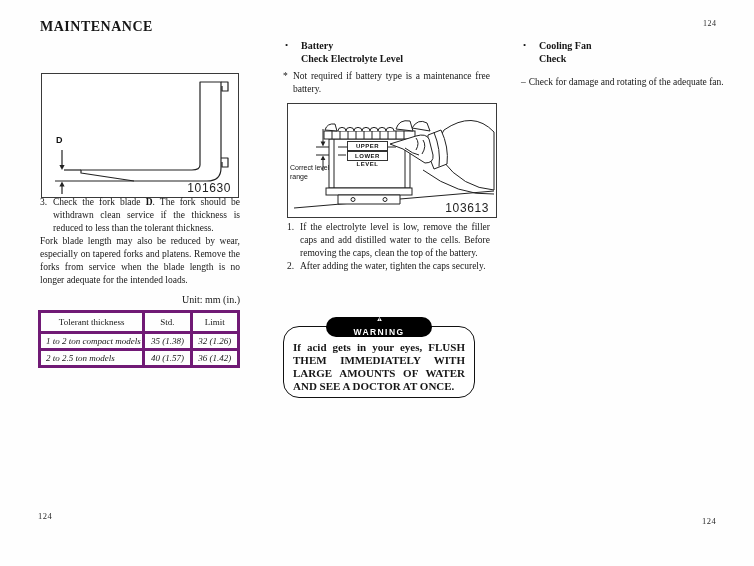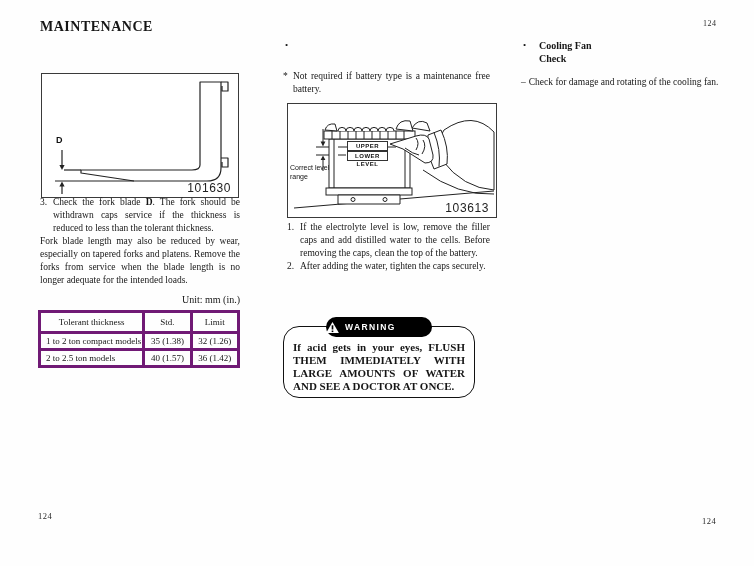--- a/index.html
+++ b/index.html
@@ -34,30 +34,30 @@
   .note-hang { padding-left:10px; }
   .bullet-heading { position:absolute; display:flex; font-size:10px; line-height:13px; }
   .bullet-heading .bullet { width:16px; font-size:9px; }
   .bullet-heading .bh-title, .bullet-heading .bh-sub { font-weight:bold; }
   .unit-label { position:absolute; left:40px; top:294px; width:200px; text-align:right; font-size:10px; }
 
   
   table.spec { position:absolute; left:38px; top:310px; width:202px; border-collapse:collapse; font-size:9px; }
   table.spec th, table.spec td { border:3px solid #701a75; font-weight:normal; }
   table.spec th { height:21px; text-align:center; }
-  table.spec td { height:17px; }
+  table.spec td { height:17px;font-style:italic; }
   td.model { text-align:left; padding-left:5px; width:106px; }
   td.num, th.num { text-align:center; width:48px; }
 
   
   .warning-box { position:absolute; left:283px; top:326px; width:192px; height:72px;
                  border:1.5px solid #111; border-radius:16px; background:#fff; }
   .warning-pill { position:absolute; left:50%; top:-10px; transform:translateX(-50%);
                   background:#000; color:#fff; border-radius:11px; height:20px; width:106px;
-                  display:flex; align-items:center; justify-content:flex-start; gap:6px; }
+                  display:flex; align-items:center; justify-content:flex-start; gap:6px;flex-direction:column; }
   .warning-pill span { font-family:"Liberation Sans",sans-serif; font-weight:bold; font-size:8.5px; letter-spacing:1.4px; }
   .warning-text { padding:14px 9px 0 9px; font-weight:bold; font-size:11px; line-height:13px; text-align:justify; }
 
   .dash-item { position:absolute; left:521px; top:76px; width:226px; font-size:9.5px; line-height:13px; }
   .dash-item .marker { padding-right:3px; }
 </style>
 </head>
 <body>
 
 <div class="page">
@@ -85,21 +85,21 @@
         <line x1="20" y1="120" x2="20" y2="112"></line>
         <polygon points="17.4,112.5 22.6,112.5 20,107.5" fill="#222" stroke="none"></polygon>
       </g>
     </svg>
     <div class="dim-label">D</div>
     <div class="figref">101630</div>
   </div>
 
   <div class="tblock" style="left:40px; top:196px; width:200px;">
     <div class="hang">
-      <span class="marker">3.</span><span>Check the fork blade </span><b>D</b><span>. The fork should be withdrawn caps service if the thickness is reduced to less than the tolerant thickness.</span>
+      <span class="marker">3.</span><span>Check the fork blade </span><b>D</b><span>. The fork should be withdrawn clean service if the thickness is reduced to less than the tolerant thickness.</span>
     </div>
     <div>Fork blade length may also be reduced by wear, especially on tapered forks and platens. Remove the forks from service when the blade length is no longer adequate for the intended loads.</div>
   </div>
 
   <div class="unit-label">Unit: mm (in.)</div>
 
   <table class="spec">
     <thead>
       <tr>
         <th>Tolerant thickness</th>
@@ -116,20 +116,24 @@
       <tr>
         <td class="model">2 to 2.5 ton models</td>
         <td class="num">40 (1.57)</td>
         <td class="num">36 (1.42)</td>
       </tr>
     </tbody>
   </table>
 
   <div class="bullet-heading" style="left:285px; top:39px; width:205px;">
     <span class="bullet">•</span>
+    <div>
+      <div class="bh-title">Battery</div>
+      <div class="bh-sub">Check Electrolyte Level</div>
+    </div>
   </div>
 
   <div class="tblock" style="left:283px; top:70px; width:207px;">
     <div class="hang note-hang">
       <span class="marker">*</span><span>Not required if battery type is a maintenance free battery.</span>
     </div>
   </div>
 
   <div class="fig fig-battery">
     <svg width="207" height="112" viewBox="0 0 207 112">
@@ -206,16 +210,16 @@
 
   <div class="bullet-heading" style="left:523px; top:39px; width:220px;">
     <span class="bullet">•</span>
     <div>
       <div class="bh-title">Cooling Fan</div>
       <div class="bh-sub">Check</div>
     </div>
   </div>
 
   <div class="dash-item">
-    <span class="marker">–</span><span>Check for damage and rotating of the cooling fan.</span>
+    <span class="marker">–</span><span>Check for damage and rotating of the adequate fan.</span>
   </div>
 
 </div>
 
 </body></html>

